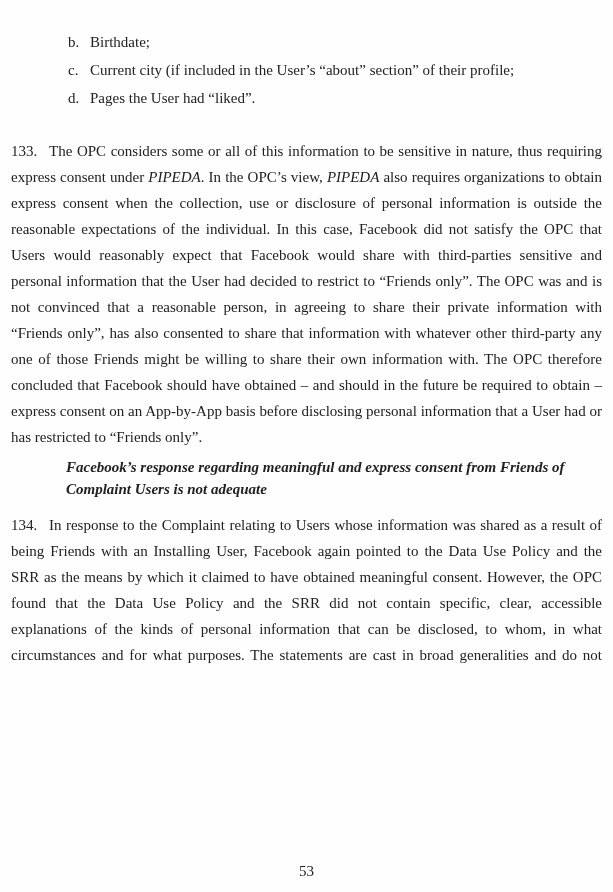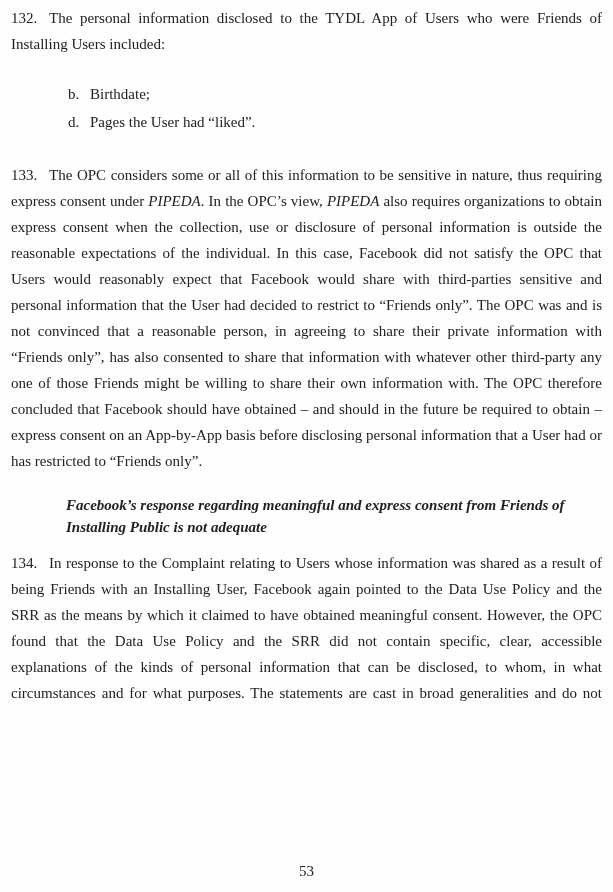--- a/index.html
+++ b/index.html
@@ -48,21 +48,21 @@
     margin-top: 2px;
   }
   .list-item .marker {
     display: inline-block;
     width: 22px;
     text-indent: 0;
   }
   .p133 { margin-top: 27px; }
   .italic { font-style: italic; }
   .heading {
-    margin: 20px 0 0 55px;
+    margin: 6px 0 0 55px;
     font-weight: bold;
     font-style: italic;
     font-size: 15px;
     line-height: 22px;
   }
   .heading .hline {
     display: block;
   }
   .p134 { margin-top: 12px; }
   .page-number {
@@ -73,32 +73,32 @@
     text-align: center;
     font-size: 15px;
   }
 </style>
 </head>
 <body>
 
 <div class="page">
   <div class="content">
 
-    <p class="para"><span class="pnum">132.</span><span>The personal information disclosed to the TYDL App of Users who were Friends of Installing Users included:</span></p>
 
     <div class="list">
       <div class="list-item"><span class="marker">b.</span><span>Birthdate;</span></div>
+      <div class="list-item"><span class="marker">c.</span><span>Current city (if included in the User’s “about” section” of their profile;</span></div>
       <div class="list-item"><span class="marker">d.</span><span>Pages the User had “liked”.</span></div>
     </div>
 
     <p class="para p133"><span class="pnum">133.</span><span>The OPC considers some or all of this information to be sensitive in nature, thus requiring express consent under </span><span class="italic">PIPEDA</span><span>. In the OPC’s view, </span><span class="italic">PIPEDA</span><span> also requires organizations to obtain express consent when the collection, use or disclosure of personal information is outside the reasonable expectations of the individual. In this case, Facebook did not satisfy the OPC that Users would reasonably expect that Facebook would share with third-parties sensitive and personal information that the User had decided to restrict to “Friends only”. The OPC was and is not convinced that a reasonable person, in agreeing to share their private information with “Friends only”, has also consented to share that information with whatever other third-party any one of those Friends might be willing to share their own information with. The OPC therefore concluded that Facebook should have obtained – and should in the future be required to obtain – express consent on an App-by-App basis before disclosing personal information that a User had or has restricted to “Friends only”.</span></p>
 
     <div class="heading">
       <span class="hline">Facebook’s response regarding meaningful and express consent from Friends of</span>
-      <span class="hline">Installing Public is not adequate</span>
+      <span class="hline">Complaint Users is not adequate</span>
     </div>
 
     <p class="para p134 justify-last"><span class="pnum">134.</span><span>In response to the Complaint relating to Users whose information was shared as a result of being Friends with an Installing User, Facebook again pointed to the Data Use Policy and the SRR as the means by which it claimed to have obtained meaningful consent. However, the OPC found that the Data Use Policy and the SRR did not contain specific, clear, accessible explanations of the kinds of personal information that can be disclosed, to whom, in what circumstances and for what purposes. The statements are cast in broad generalities and do not</span></p>
 
   </div>
 
   <div class="page-number">53</div>
 </div>
 
 </body></html>

